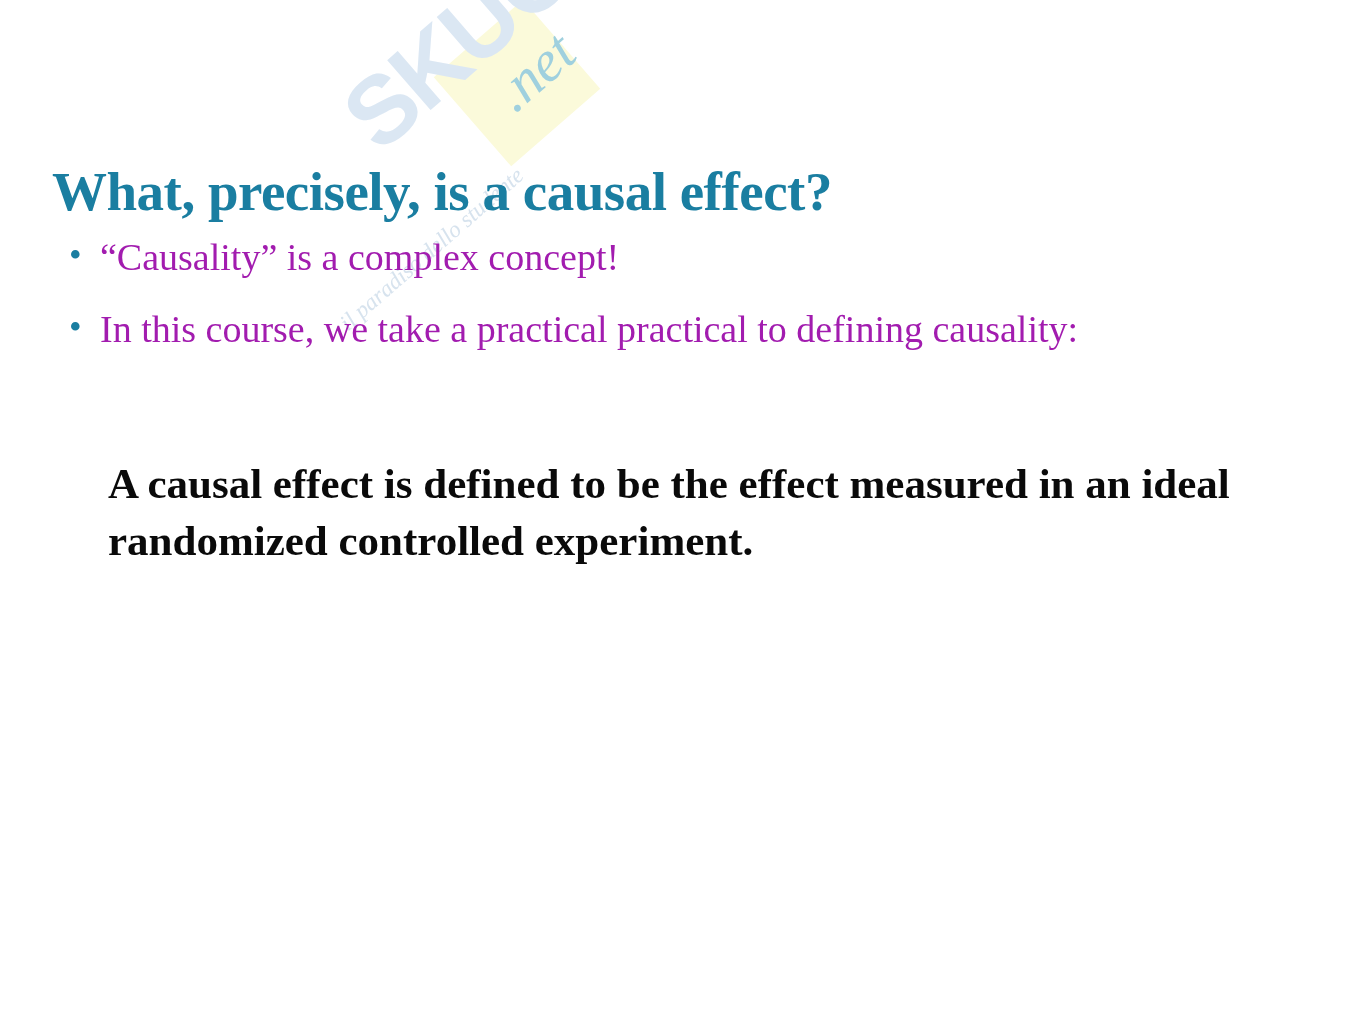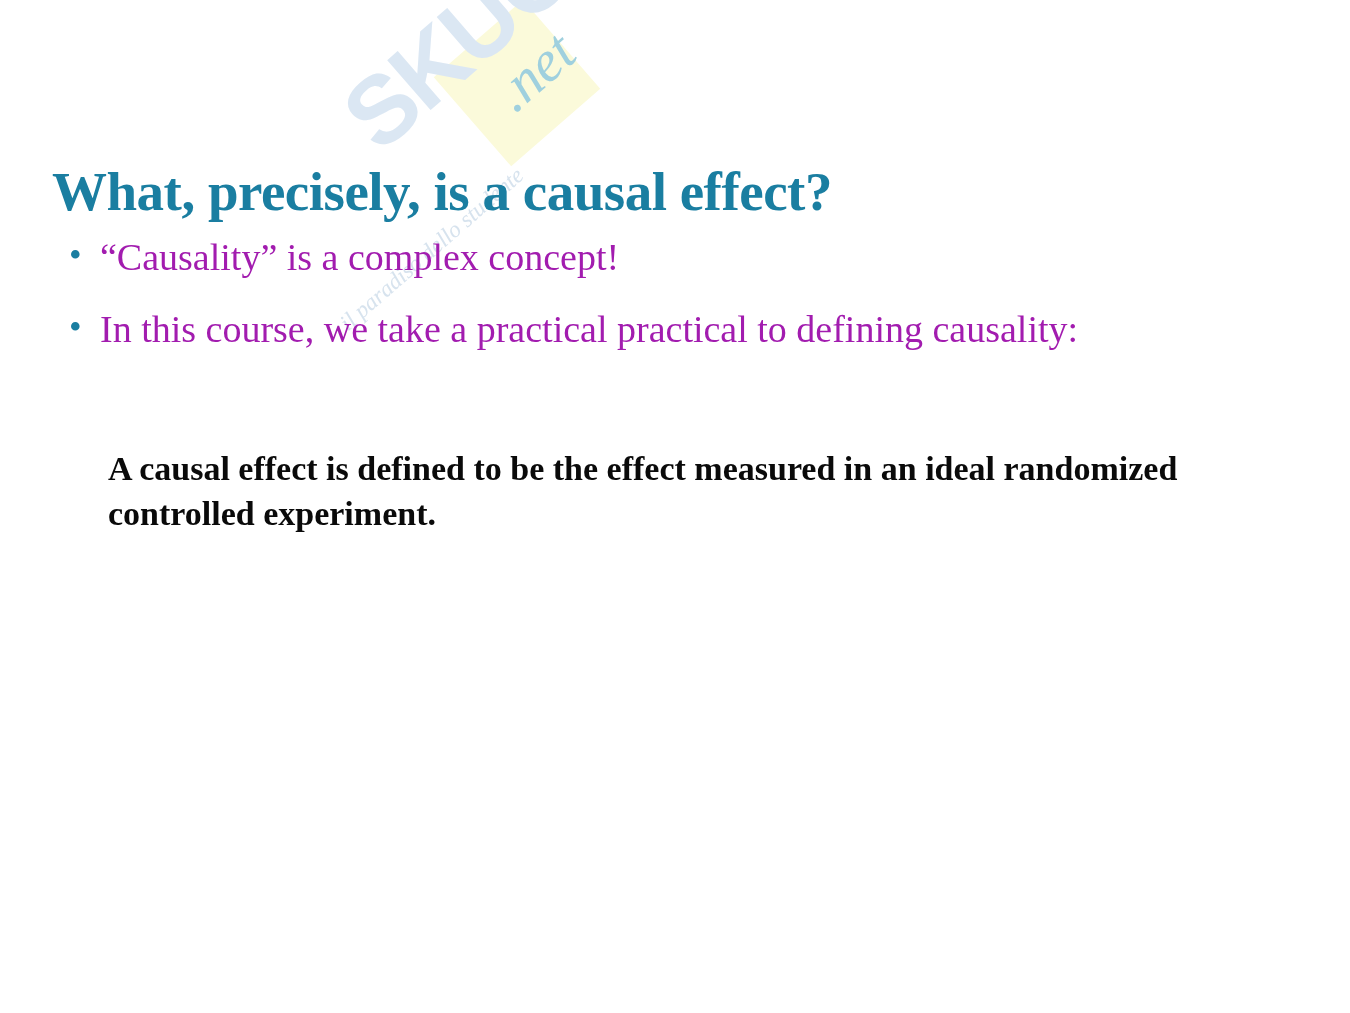--- a/index.html
+++ b/index.html
@@ -116,21 +116,21 @@
     flex: 1 1 auto;
     font-size: 38px;
     line-height: 1.12;
     color: #a21caf;
   }
   .definition {
     position: absolute;
     left: 108px;
     top: 412px;
     width: 1180px;
-    font-size: 34px;
+    font-size: 43px;
     font-weight: bold;
     line-height: 1.33;
     color: #0a0a0a;
   }
 </style>
 </head>
 <body>
 
 <div class="slide">
 

